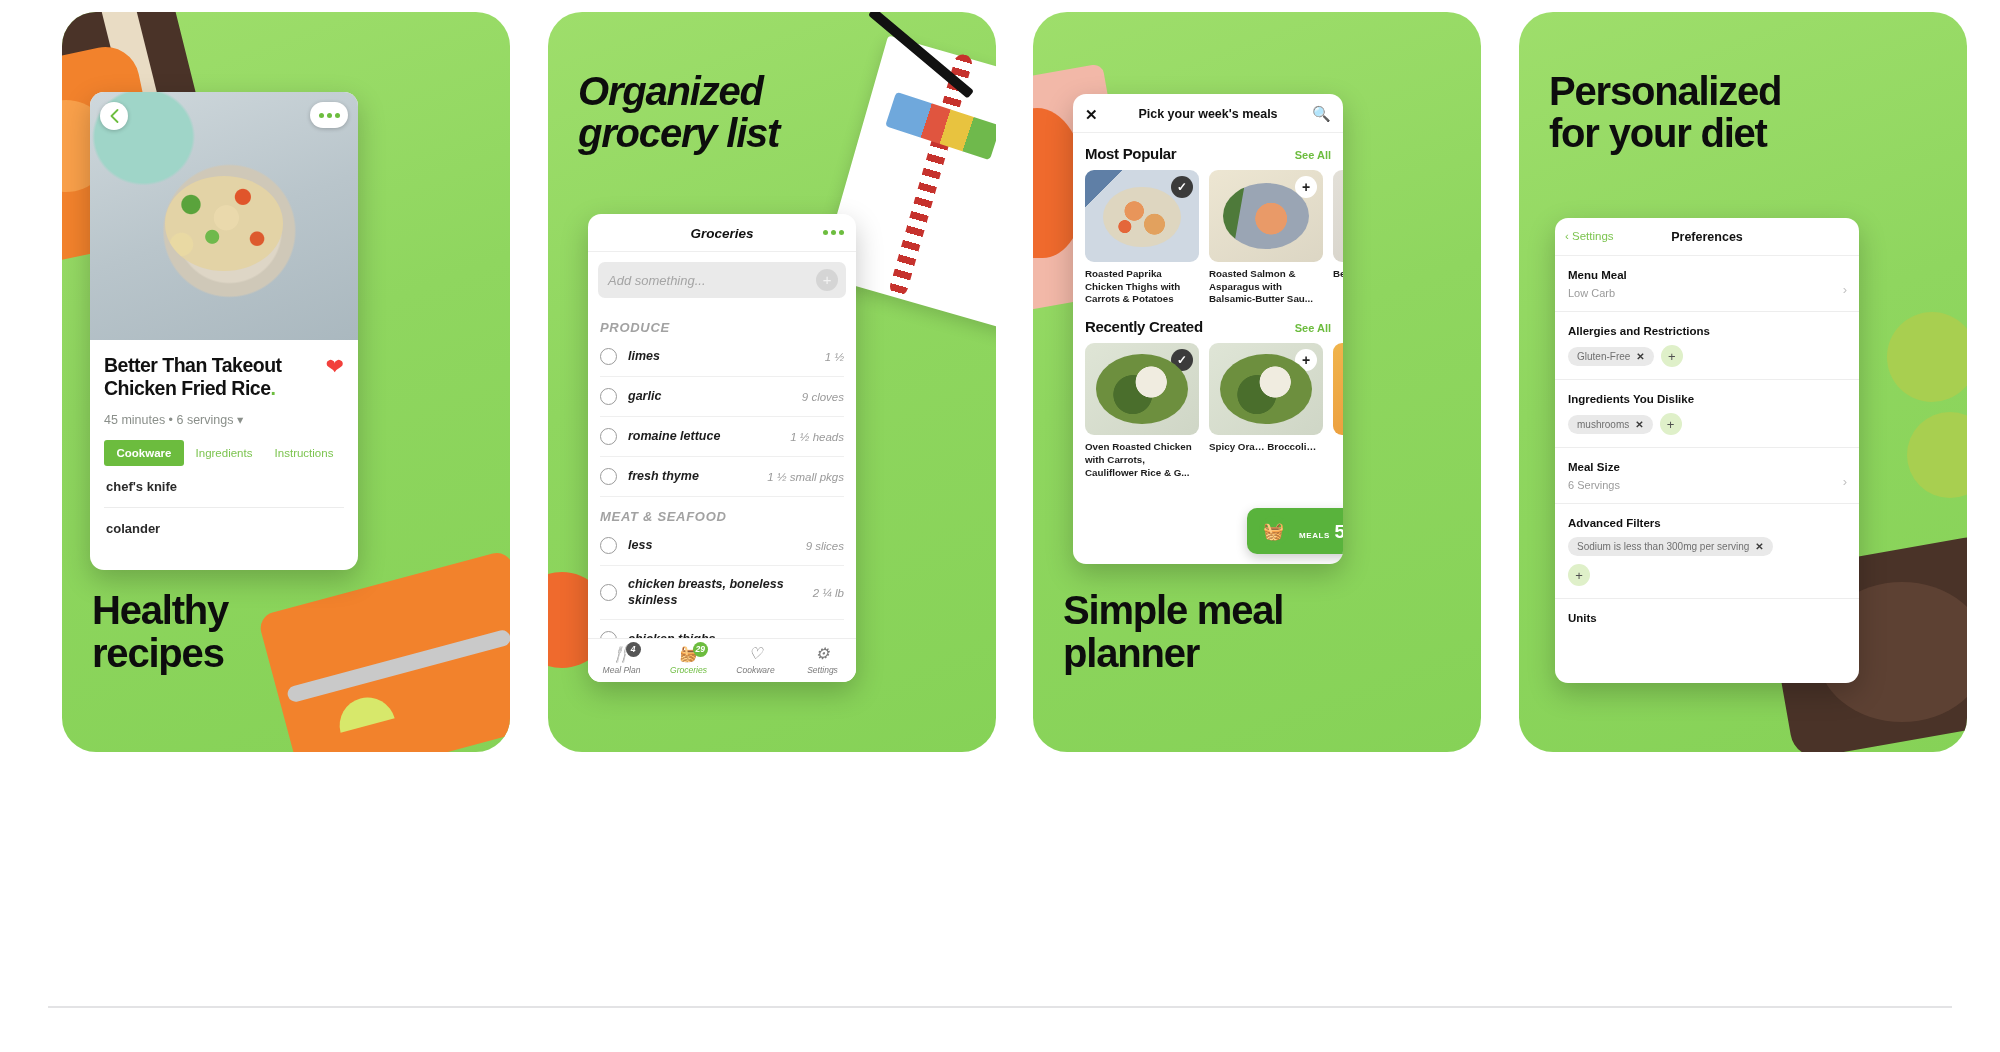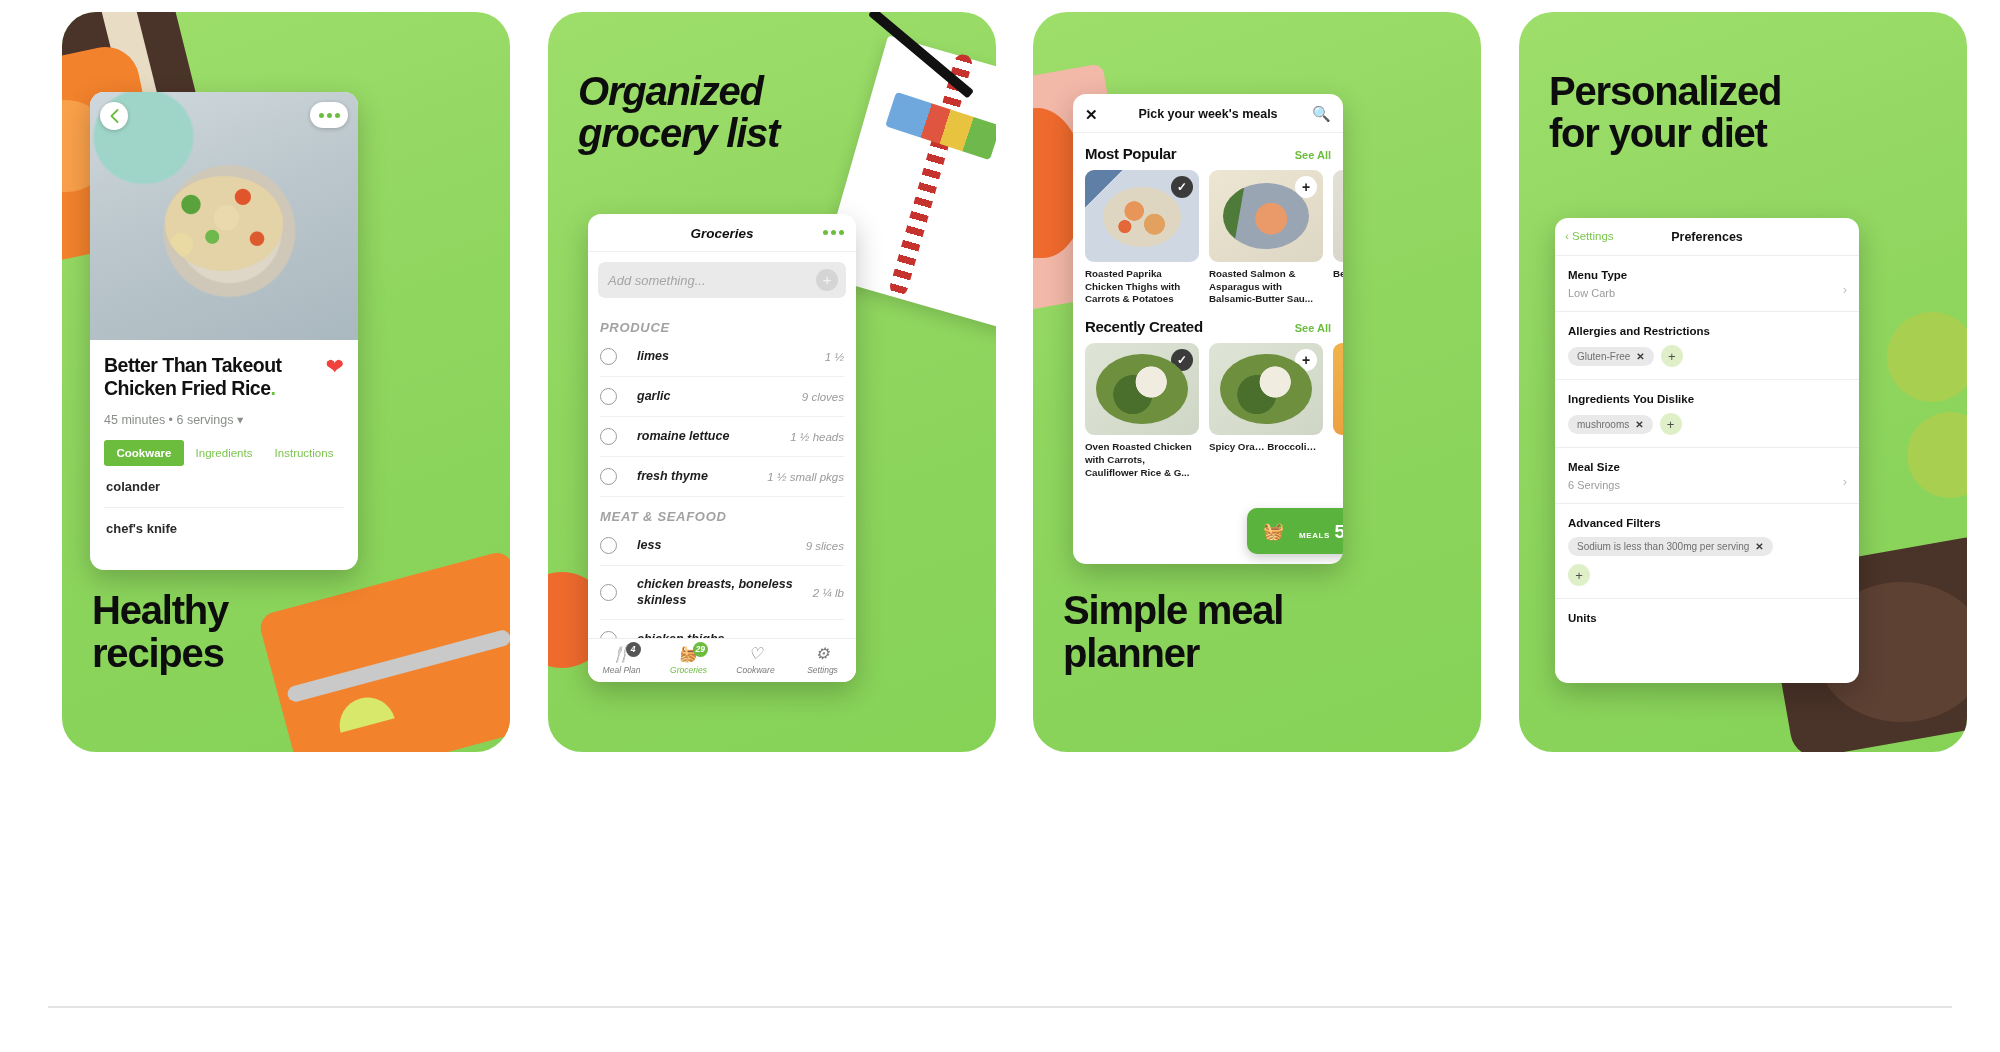--- a/index.html
+++ b/index.html
@@ -156,21 +156,21 @@
   .p2-add .plus {
     position:absolute; right:8px; width:22px; height:22px; border-radius:50%;
     background:#d5d5d5; color:#f3f3f3; font-size:15px; line-height:21px; text-align:center;
   }
   .p2-list { flex:1; overflow:hidden; padding:0 12px; }
   .p2-sec {
     font-size:13px; letter-spacing:.7px; color:#a2a2a2; font-weight:700;
     margin:12px 0 2px;
   }
   .p2-item {
-    display:flex; align-items:center; gap:20px; padding:11px 0;
+    display:flex; align-items:center; gap:11px; padding:11px 0;
     border-bottom:1px solid #efefef; font-size:12.5px;
   }
   .p2-item .cb {
     width:17px; height:17px; border:1.6px solid #9b9b9b; border-radius:50%; flex:none;
   }
   .p2-item .nm { font-weight:700; color:#1d1d1d; flex:1; line-height:1.25; }
   .p2-item .qt { color:#9a9a9a; font-size:11.5px; white-space:nowrap; }
   .p2-tabbar {
     display:flex; background:#fff; border-top:1px solid #ededed;
     padding:5px 0 7px;
@@ -338,22 +338,22 @@
       <div class="p1-body">
         <div class="p1-heart">❤</div>
         <div class="p1-title"><span>Better Than Takeout Chicken Fried Rice</span><span class="dot">.</span></div>
         <div class="p1-meta">45 minutes • 6 servings ▾</div>
         <div class="p1-tabs">
           <div class="tab active">Cookware</div>
           <div class="tab">Ingredients</div>
           <div class="tab">Instructions</div>
         </div>
         <div class="p1-rows">
+          <div class="row">chef's knife</div>
           <div class="row">colander</div>
-          <div class="row">chef's knife</div>
         </div>
       </div>
     </div>
 
     <div class="headline" style="left:30px; bottom:78px;">Healthy
 recipes</div>
   </div>
 
   <div class="panel panel-2">
     <div class="p2-art-notebook"></div>
@@ -527,21 +527,21 @@
     <div class="headline" style="left:30px; top:58px;">Personalized
 for your diet</div>
 
     <div class="screen p4-card">
       <div class="p4-head">
         <span class="p4-back">‹&nbsp;<span>Settings</span></span>
         <span>Preferences</span>
       </div>
 
       <div class="p4-grp">
-        <div class="p4-lab">Menu Type</div>
+        <div class="p4-lab">Menu Meal</div>
         <div class="p4-val">Low Carb</div>
         <span class="p4-chev">›</span>
       </div>
 
       <div class="p4-grp">
         <div class="p4-lab">Allergies and Restrictions</div>
         <div class="chips">
           <span class="chip">
               <span>Gluten-Free</span>
               <span class="xx">✕</span>

